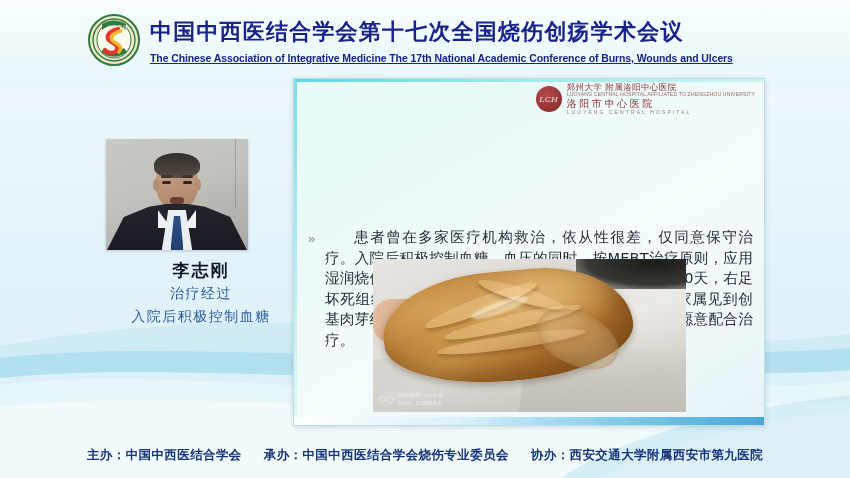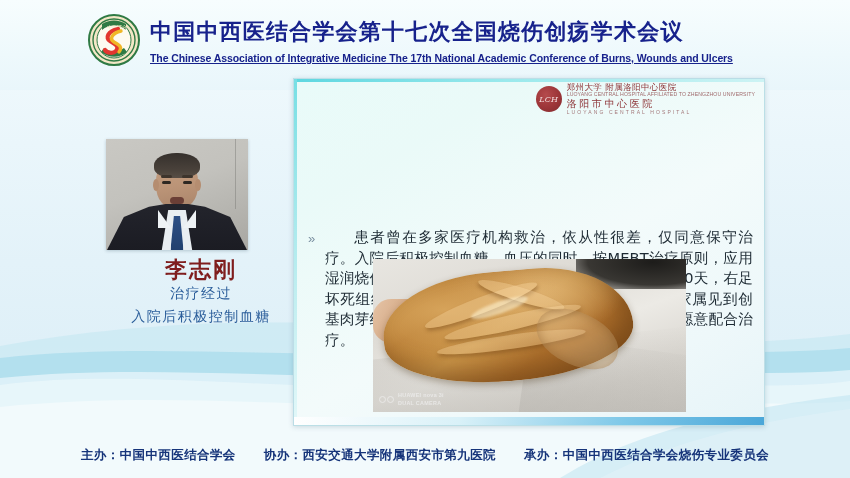--- a/index.html
+++ b/index.html
@@ -114,21 +114,21 @@
   }
   .vid-collar-l{ left:52px; border-width:18px 0 0 13px; border-color:transparent transparent transparent #eef2f5; }
   .vid-collar-r{ right:52px; border-width:18px 13px 0 0; border-color:transparent #eef2f5 transparent transparent; }
 
   
   .speaker-info{
     position:absolute; left:106px; top:258px; width:190px; text-align:center;
   }
   .sp-name{
     font-family:"DejaVu Sans","Liberation Sans",sans-serif;
-    font-size:22px; font-weight:bold; color:#7f1d1d; letter-spacing:2px;
+    font-size:17px; font-weight:bold; color:#0f172a; letter-spacing:2px;
     line-height:24px;
   }
   .sp-org{
     font-size:14px; color:#2a5d9a; letter-spacing:1.5px; line-height:23px;
   }
 
   
   .slide{
     position:absolute; left:293px; top:78px; width:472px; height:348px;
     background:linear-gradient(150deg,#e9fbf9 0%,#eafaf8 22%,#f3fbfb 55%,#eef8fa 80%,#e6f4f8 100%);
@@ -252,21 +252,21 @@
   .wm-rings i{ width:7px; height:7px; border:1.2px solid #efefef; border-radius:50%; display:block; }
   .wm-txt{ line-height:8px; }
   .wm-l1,.wm-l2{ font-size:5.4px; color:#f0f0f0; letter-spacing:.3px; font-weight:bold; white-space:nowrap; }
 
   
   .bottom-bar{
     position:absolute; left:0; bottom:0; width:850px; height:46px;
   }
   .bb-inner{
     position:absolute; inset:0; display:flex; align-items:center;
-    justify-content:center; gap:28px;
+    justify-content:center; gap:22px;
   }
   .bb-item{
     font-size:12.5px; font-weight:bold; color:#16347a; letter-spacing:.4px;
     white-space:nowrap;
   }
 </style>
 </head>
 <body>
 
 <div id="stage">
@@ -379,18 +379,18 @@
         </div>
       </div>
     </div>
 
     <div class="slide-accent-bot"></div>
   </div>
 
   <div class="bottom-bar">
     <div class="bb-inner">
       <div class="bb-item">主办：中国中西医结合学会</div>
+      <div class="bb-item">承办：中国中西医结合学会烧伤专业委员会</div>
       <div class="bb-item">协办：西安交通大学附属西安市第九医院</div>
-      <div class="bb-item">承办：中国中西医结合学会烧伤专业委员会</div>
     </div>
   </div>
 
 </div>
 
 </body></html>

